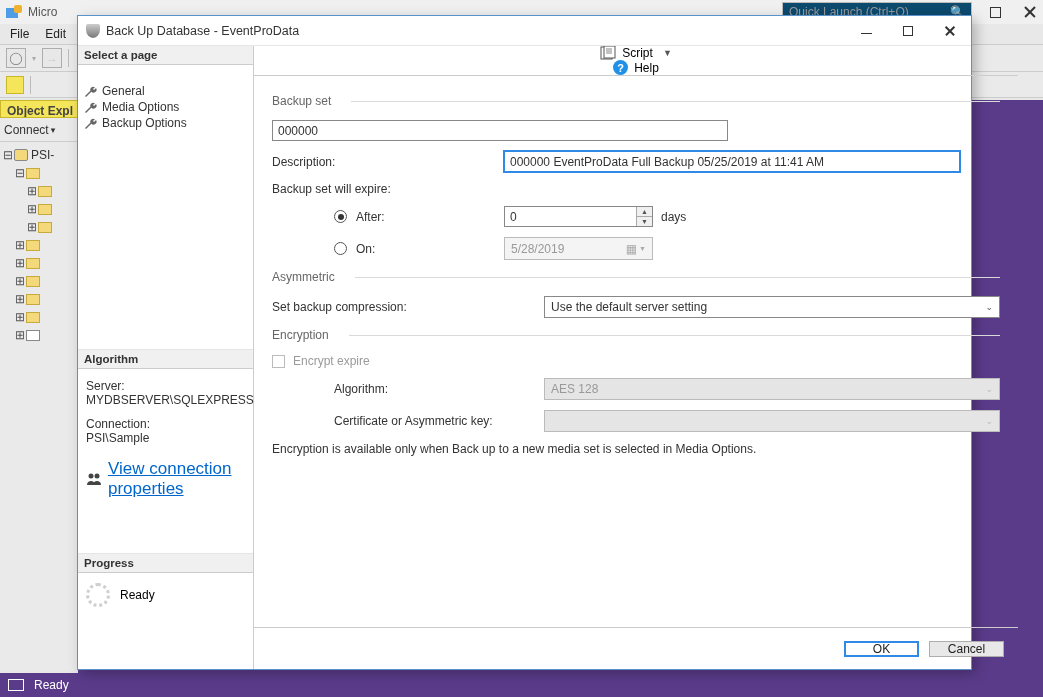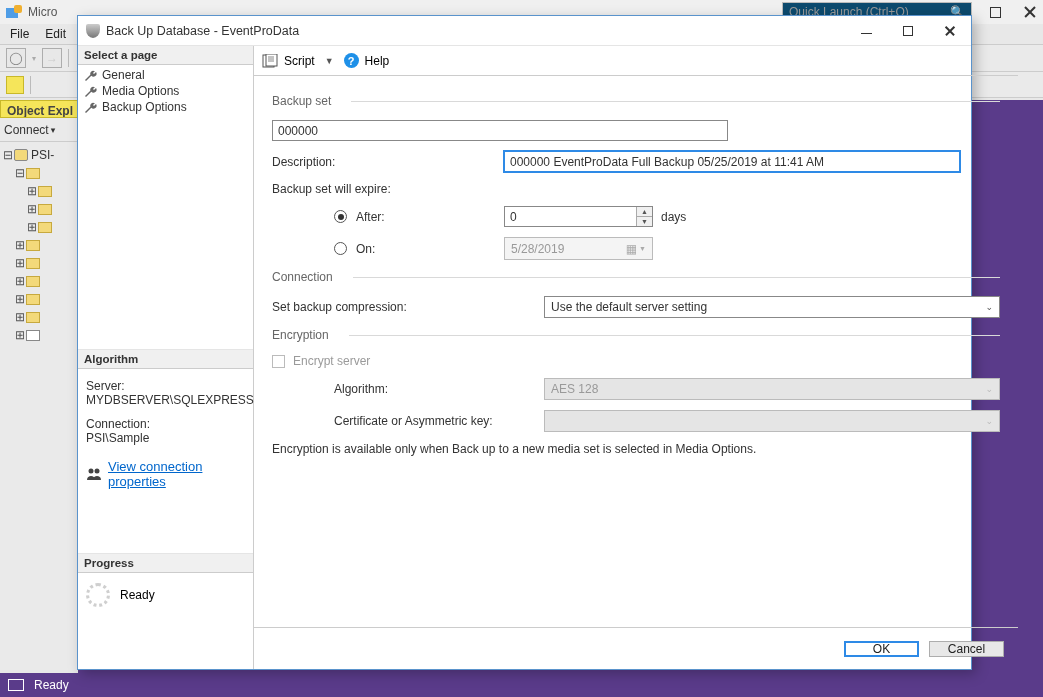--- a/index.html
+++ b/index.html
@@ -53,37 +53,37 @@
 .dlg-winbtn { width:26px; height:22px; display:flex; align-items:center; justify-content:center; color:#333;}
 .dlg-min { width:11px; height:1.5px; background:#333; margin-top:6px;}
 .dlg-max { width:10px; height:10px; border:1.5px solid #333;}
 .dlg-close { position:relative; width:12px; height:12px;}
 .dlg-close::before,.dlg-close::after{content:"";position:absolute;left:0;top:5px;width:12px;height:1.5px;background:#333;}
 .dlg-close::before{transform:rotate(45deg);}.dlg-close::after{transform:rotate(-45deg);}
 
 .dlg-body { flex:1; display:flex; min-height:0;}
 .left-pane { width:176px; border-right:1px solid #ccc; display:flex; flex-direction:column; background:#fff;}
 .sect-hdr { background:#f0f0f0; color:#333; font-weight:700; padding:3px 6px; border-bottom:1px solid #ccc; font-size:11.5px;}
-.page-list { padding:2px 0; flex: 0 0 auto; height:285px; border-bottom:1px solid #e5e5e5;}
+.page-list { padding:18px 0; flex: 0 0 auto; height:285px; border-bottom:1px solid #e5e5e5;}
 .page-item { display:flex; align-items:center; height:16px; padding:0 6px; color:#333;}
 .wrench { width:14px; height:12px; margin-right:4px; color:#666; display:inline-block;}
 .wrench svg { display:block;}
 
 .conn-block { padding:6px 8px; color:#333; border-bottom:1px solid #e5e5e5; height:185px;}
 .conn-label { margin-top:4px;}
 .conn-val { margin-bottom:2px;}
 .vcp-row { display:flex; align-items:center; gap:6px; margin-top:14px;}
-.vcp-row a { color:#0066cc; text-decoration:underline; font-size:13px;}
+.vcp-row a { color:#0066cc; text-decoration:underline; font-size:17px;}
 .people-icon { width:16px; height:14px; display:inline-block;}
 
 .progress-block { padding:6px 8px; }
 .spinner { width:24px; height:24px; border:3px dotted #cfcfcf; border-radius:50%; display:inline-block; vertical-align:middle; margin-right:10px;}
 
 .right-pane { flex:1; display:flex; flex-direction:column;}
-.right-toolbar { height:30px; border-bottom:1px solid #ccc; display:flex; align-items:center; padding:0 8px; gap:10px;}
+.right-toolbar { height:30px; border-bottom:1px solid #ccc; display:flex; align-items:center; padding:0 8px; flex-direction:column;}
 .script-icon { width:16px; height:14px; display:inline-block;}
 .small-caret { font-size:9px; color:#555; margin-left:4px;}
 .help-icon { width:15px; height:15px; border-radius:50%; background:#1e90e8; color:#fff; display:inline-flex; align-items:center; justify-content:center; font-weight:bold; font-size:11px;}
 
 .form-area { flex:1; padding: 18px 18px 8px 18px; overflow:hidden; color:#333;}
 .grp-title { display:flex; align-items:center; gap:20px; color:#666; margin-bottom:12px;}
 .grp-title .line { flex:1; height:1px; background:#d9d9d9;}
 .row { display:flex; align-items:center; margin-bottom:10px;}
 .row .lbl { width:232px; color:#333;}
 .row .lbl.indent { padding-left:62px;}
@@ -347,38 +347,38 @@
           <span class="date-wrap">
             <span>5/28/2019</span>
             <span class="cal">
                 <span>▦</span>
                 <span style="font-size:7px;">▼</span>
               </span>
           </span>
         </div>
 
         <div class="grp-title" style="margin-top:8px;">
-            <span>Connection</span>
+            <span>Asymmetric</span>
             <span class="line"></span>
           </div>
         <div class="row">
           <span class="lbl">Set backup compression:</span>
           <span class="select">
             <span>Use the default server setting</span>
             <span class="arr">⌄</span>
           </span>
         </div>
 
         <div class="grp-title" style="margin-top:8px;">
             <span>Encryption</span>
             <span class="line"></span>
           </div>
         <div class="row">
           <span class="chk"></span>
-          <span class="muted">Encrypt server</span>
+          <span class="muted">Encrypt expire</span>
         </div>
         <div class="row">
           <span class="lbl indent muted">Algorithm:</span>
           <span class="select disabled">
             <span>AES 128</span>
             <span class="arr">⌄</span>
           </span>
         </div>
         <div class="row">
           <span class="lbl indent muted">Certificate or Asymmetric key:</span>

